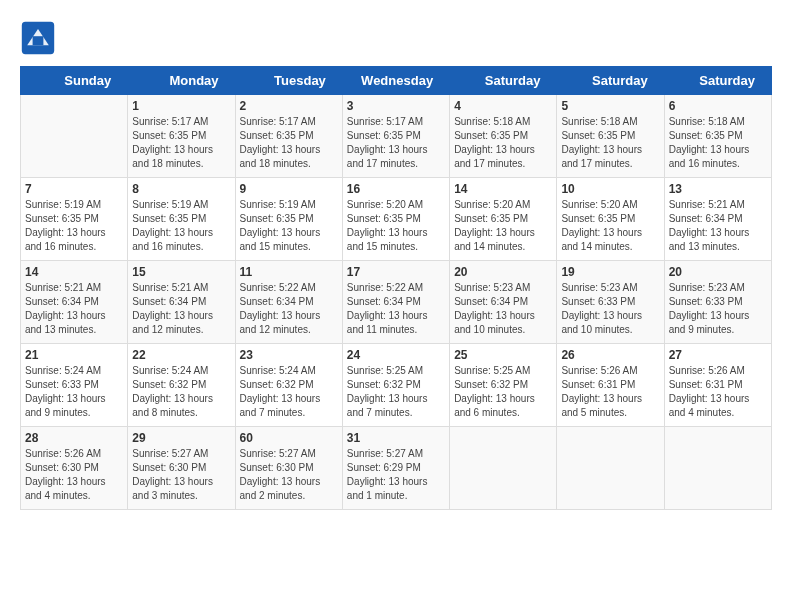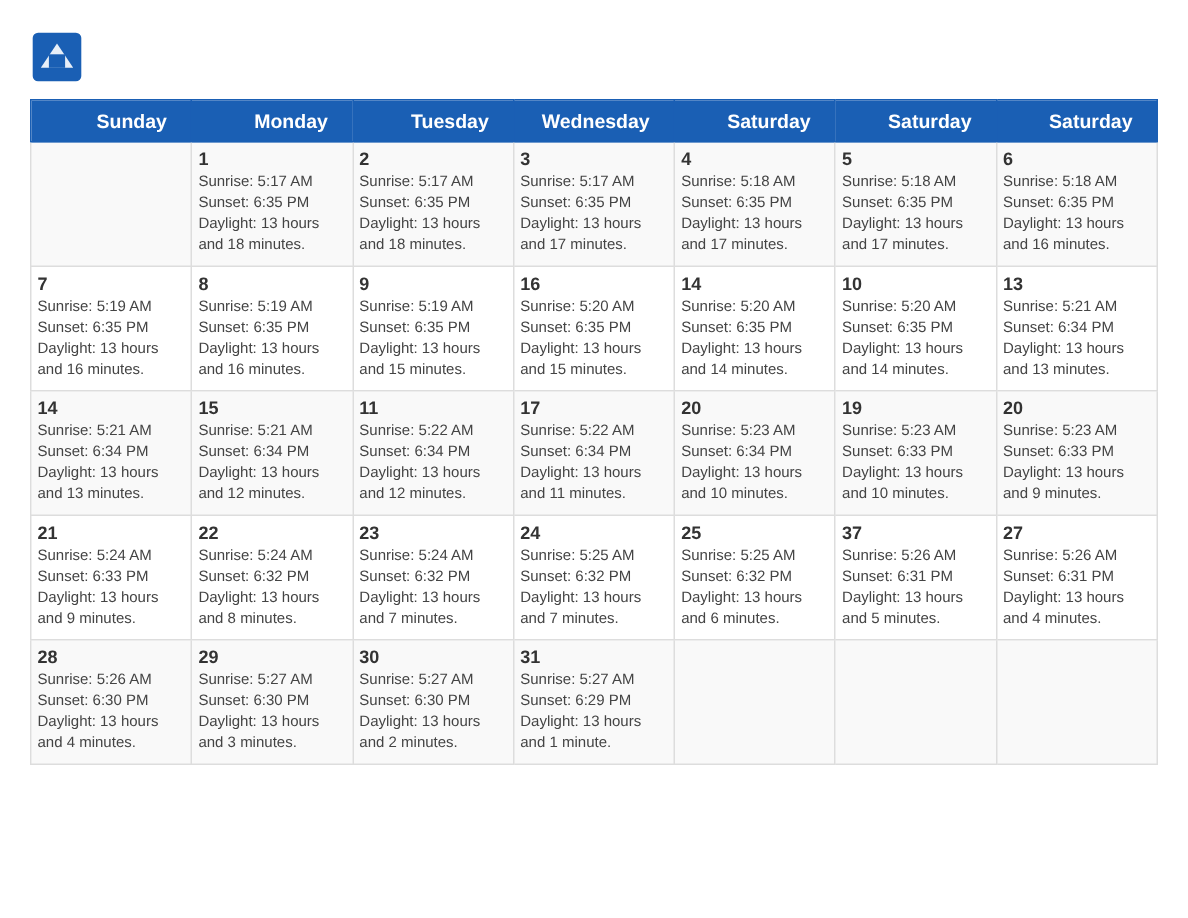--- a/index.html
+++ b/index.html
@@ -226,39 +226,39 @@
         </td>
         <td>
           <span class="day-number">24</span>
           <div class="day-info">Sunrise: 5:25 AM<br>Sunset: 6:32 PM<br>Daylight: 13 hours<br>and 7 minutes.</div>
         </td>
         <td>
           <span class="day-number">25</span>
           <div class="day-info">Sunrise: 5:25 AM<br>Sunset: 6:32 PM<br>Daylight: 13 hours<br>and 6 minutes.</div>
         </td>
         <td>
-          <span class="day-number">37</span>
+          <span class="day-number">26</span>
           <div class="day-info">Sunrise: 5:26 AM<br>Sunset: 6:31 PM<br>Daylight: 13 hours<br>and 5 minutes.</div>
         </td>
         <td>
           <span class="day-number">27</span>
           <div class="day-info">Sunrise: 5:26 AM<br>Sunset: 6:31 PM<br>Daylight: 13 hours<br>and 4 minutes.</div>
         </td>
       </tr>
       <tr>
         <td>
           <span class="day-number">28</span>
           <div class="day-info">Sunrise: 5:26 AM<br>Sunset: 6:30 PM<br>Daylight: 13 hours<br>and 4 minutes.</div>
         </td>
         <td>
           <span class="day-number">29</span>
           <div class="day-info">Sunrise: 5:27 AM<br>Sunset: 6:30 PM<br>Daylight: 13 hours<br>and 3 minutes.</div>
         </td>
         <td>
-          <span class="day-number">30</span>
+          <span class="day-number">60</span>
           <div class="day-info">Sunrise: 5:27 AM<br>Sunset: 6:30 PM<br>Daylight: 13 hours<br>and 2 minutes.</div>
         </td>
         <td>
           <span class="day-number">31</span>
           <div class="day-info">Sunrise: 5:27 AM<br>Sunset: 6:29 PM<br>Daylight: 13 hours<br>and 1 minute.</div>
         </td>
         <td></td>
         <td></td>
         <td></td>
       </tr>

